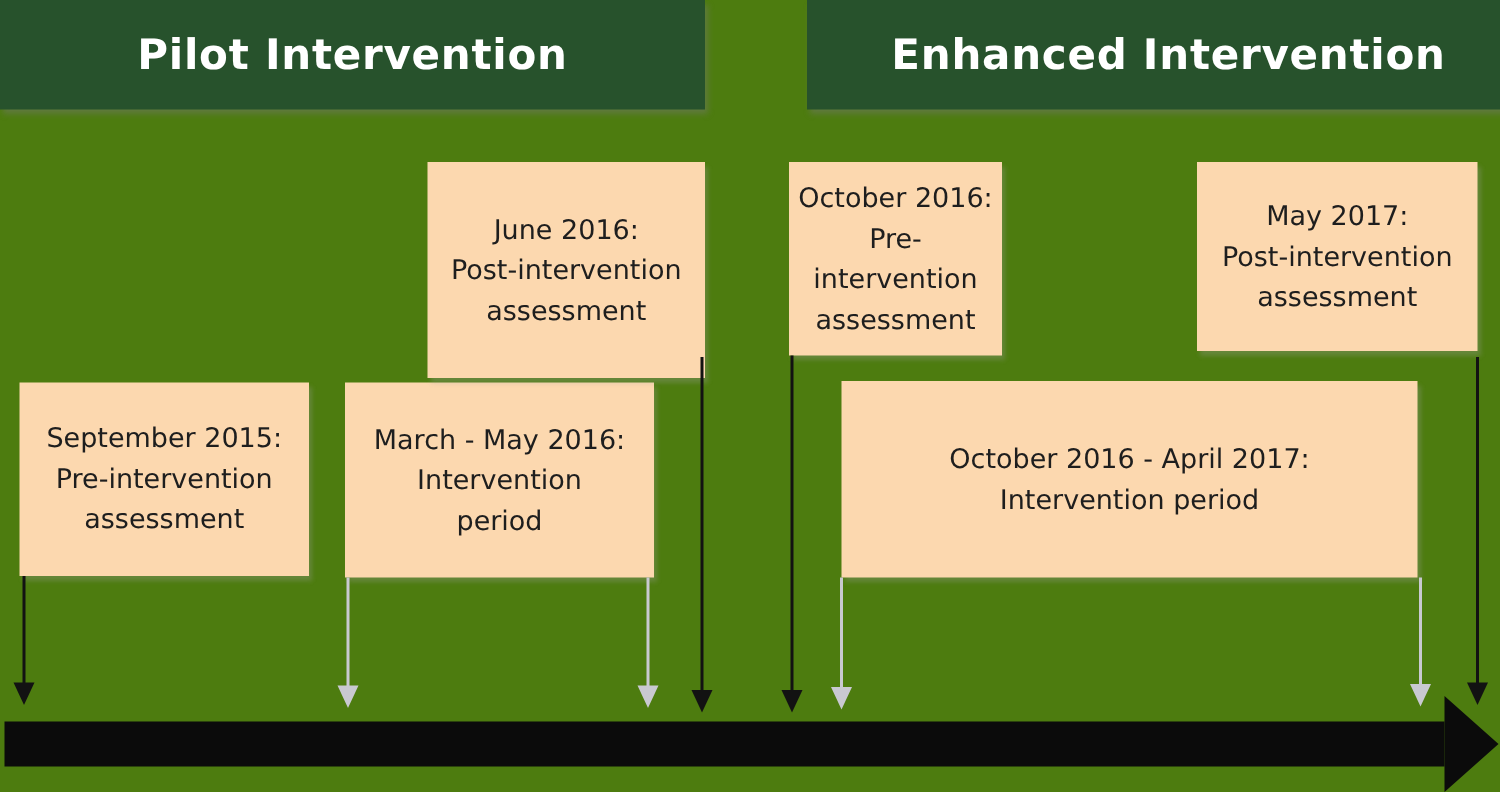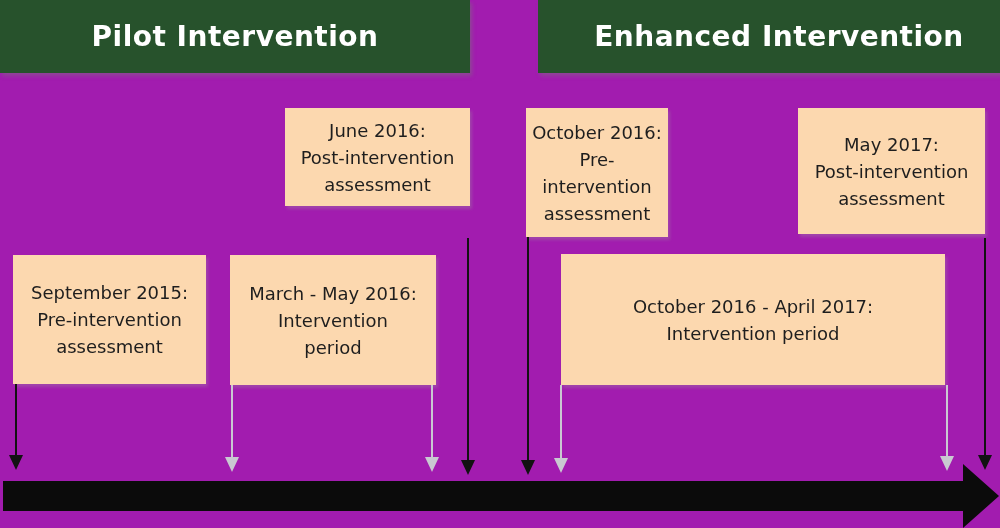--- a/index.html
+++ b/index.html
@@ -3,21 +3,21 @@
 <meta charset="utf-8">
 <style>
   * { margin: 0; padding: 0; box-sizing: border-box; }
   html, body { background: #ffffff; }
   body { font-family: "DejaVu Sans", "Liberation Sans", sans-serif; }
 
   .canvas {
     position: relative;
     width: 1000px;
     height: 528px;
-    background: #a21caf;
+    background: #4d7c0f;
     overflow: hidden;
     text-decoration: underline;
   }
 
   
   .phase-header {
     position: absolute;
     top: 0;
     height: 73px;
     background: #27522c;
@@ -42,21 +42,21 @@
     line-height: 27px;
     text-align: center;
     display: flex;
     align-items: center;
     justify-content: center;
     white-space: pre-line;
     box-shadow: 2px 3px 3px rgba(160,160,160,0.30);
   }
   .box-september { left: 13px;  top: 255px; width: 193px; height: 129px; }
   .box-march     { left: 230px; top: 255px; width: 206px; height: 130px; }
-  .box-june      { left: 285px; top: 108px; width: 185px; height: 98px; }
+  .box-june      { left: 285px; top: 108px; width: 185px; height: 144px; }
   .box-october   { left: 526px; top: 108px; width: 142px; height: 129px; }
   .box-bigperiod { left: 561px; top: 254px; width: 384px; height: 131px; }
   .box-may       { left: 798px; top: 108px; width: 187px; height: 126px; }
 
   
   .thin-arrow { position: absolute; width: 14px; }
   .thin-arrow .shaft {
     position: absolute; left: 6px; top: 0; bottom: 11px; width: 2px;
   }
   .thin-arrow .head {

